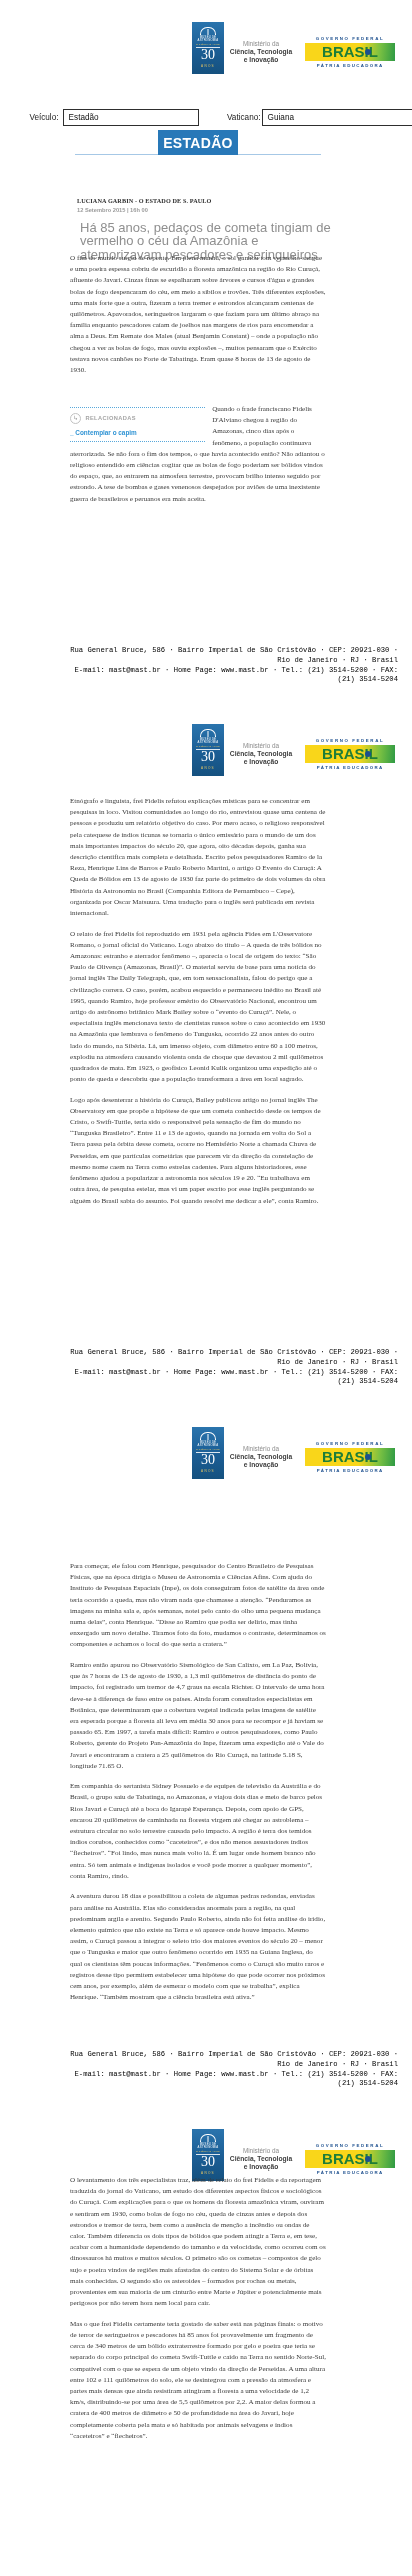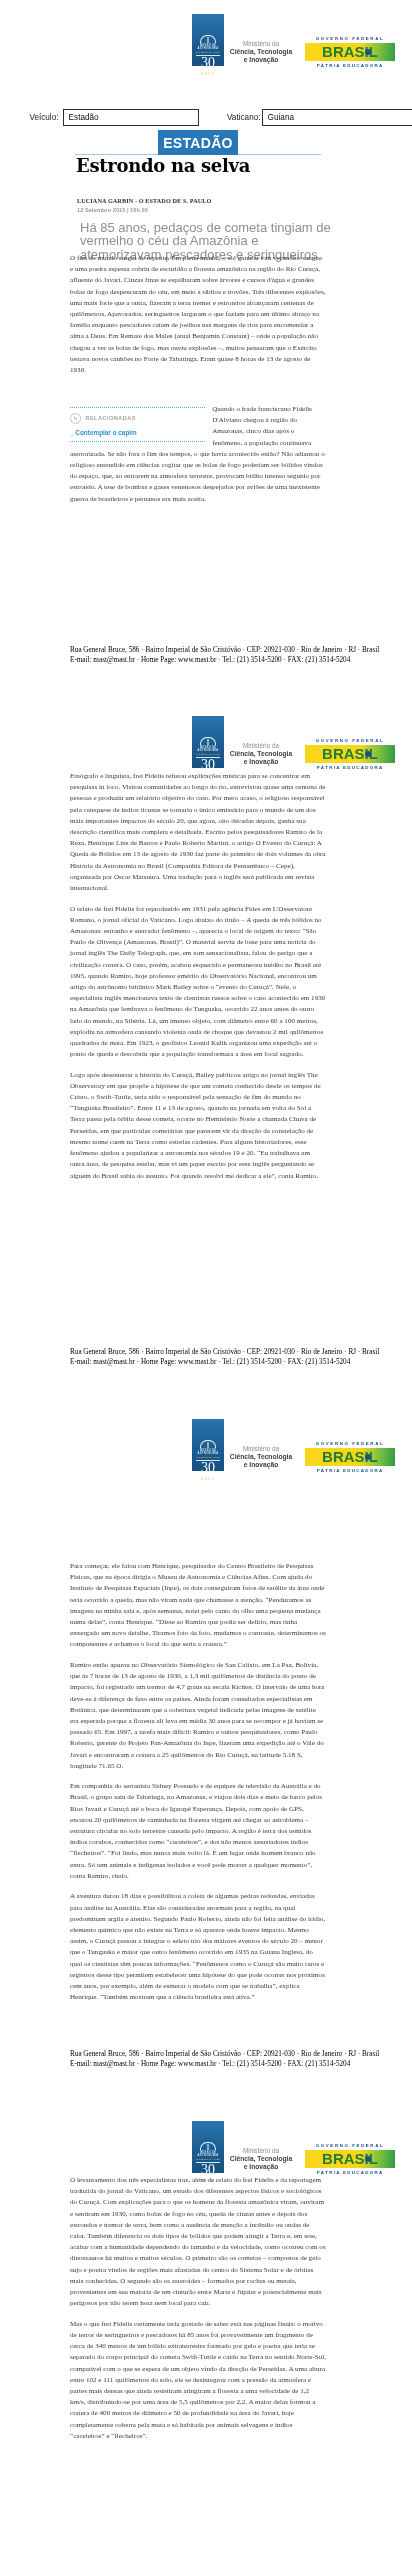--- a/index.html
+++ b/index.html
@@ -1,23 +1,23 @@
 <!DOCTYPE html>
 <html style="font-size:8.2px"><head>
 <meta charset="utf-8">
 <style>
   html,body{margin:0;padding:0;background:#fff;}
   .canvas{position:relative;width:412px;height:2772px;background:#ffffff;overflow:hidden;
           font-family:"Liberation Sans",sans-serif;}
 
   
   .brand-header{position:absolute;left:0;width:412px;height:55px;}
-  .mast{position:absolute;left:192px;top:0;width:32px;height:52px;
+  .mast{position:absolute;left:192px;top:8px;width:32px;height:52px;
         background:linear-gradient(180deg,#2a74ad 0%,#1b5d94 55%,#15517f 100%);
-        color:#fff;text-align:center;box-sizing:border-box;padding-top:20px;}
+        color:#fff;text-align:center;box-sizing:border-box;padding-top:4px;}
   .arch{width:13.4px;height:7.7px;border:1px solid #fff;border-bottom:none;
         border-radius:7.2px 7.2px 0 0;margin:0.5px auto 1px;position:relative;}
   .arch:after{content:"";position:absolute;left:50%;top:1px;bottom:0;width:1px;background:#fff;
         transform:translateX(-50%);}
   .mast-t1,.mast-t2{font-size:2.8px;letter-spacing:0.2px;line-height:3.3px;}
   .mast-t3{font-size:2.3px;color:#e8c763;letter-spacing:0.2px;line-height:3.1px;}
   .mast-sep{height:0.5px;background:rgba(255,255,255,.85);margin:1px 3.6px;}
   .mast-30{font-family:"Liberation Serif",serif;font-size:14px;line-height:14.4px;}
   .mast-anos{font-size:3.1px;color:#e8c763;letter-spacing:1.3px;margin-top:1px;}
 
@@ -60,22 +60,22 @@
   .related{float:left;width:135px;margin:3.1px 7.2px 3.1px 0;border-top:0.5px dotted #58a8db;
         border-bottom:0.5px dotted #58a8db;padding:4.6px 0 5.2px;box-sizing:border-box;}
   .rel-head{display:flex;align-items:center;gap:4.1px;}
   .rel-icon{width:9.3px;height:9.3px;border:0.8px solid #c2c2c2;border-radius:50%;color:#8f8f8f;
         font-size:5.7px;line-height:9.3px;text-align:center;flex:0 0 auto;font-family:"DejaVu Sans",sans-serif;}
   .rel-label{font-size:5.7px;font-weight:bold;color:#a5a5a5;letter-spacing:0.4px;}
   .rel-link{display:block;margin-top:4.6px;font-size:6.4px;font-weight:bold;color:#2f93d4;
         text-decoration:none;cursor:pointer;}
 
   
-  .foot{position:absolute;left:70px;right:14px;text-align:left;
-        font-family:Liberation Serif, serif;font-size:7.2px;color:#000;line-height:9.8px;}
+  .foot{position:absolute;left:70px;right:14px;text-align:right;
+        font-family:Liberation Mono, monospace;font-size:7.2px;color:#000;line-height:9.8px;}
 </style>
 </head>
 <body>
 
 <div class="canvas">
 
   <div class="brand-header" style="top:14px">
     <div class="mast">
       <div class="arch"></div>
       <div class="mast-t1">MUSEU DE</div>
@@ -103,21 +103,20 @@
   <div class="form-row" style="top:77px">
     <span class="flabel" style="left:13.4px">Veículo:</span>
     <div class="fbox" style="left:47px;width:129px">Estadão</div>
     <span class="flabel" style="left:211px">Vaticano:</span>
     <div class="fbox" style="left:246px;width:152px">Guiana</div>
   </div>
 
 
   <div class="title-rule"></div>
   <div class="estadao">ESTADÃO</div>
-  <h1 class="title" style="margin:0">Estrondo na selva</h1>
   <div class="byline">LUCIANA GARBIN - O ESTADO DE S. PAULO</div>
   <div class="dateline">12 Setembro 2015 | 16h 00</div>
   <div class="subtitle">Há 85 anos, pedaços de cometa tingiam de vermelho o céu da Amazônia e atemorizavam pescadores e seringueiros</div>
 
   <div class="body-block" style="top:253px">
     <p class="bodyp">O fim do mundo surgiu de repente. Em plena manhã, o sol ganhou tom vermelho-sangue e uma poeira espessa cobriu de escuridão a floresta amazônica na região do Rio Curuçá, afluente do Javari. Cinzas finas se espalharam sobre árvores e cursos d'água e grandes bolas de fogo despencaram do céu, em meio a sibilos e trovões. Três diferentes explosões, uma mais forte que a outra, fizeram a terra tremer e estrondos alcançaram centenas de quilômetros. Apavorados, seringueiros largaram o que faziam para um último abraço na família enquanto pescadores caíam de joelhos nas margens de rios para encomendar a alma a Deus. Em Remate dos Males (atual Benjamin Constant) – onde a população não chegou a ver as bolas de fogo, mas ouviu explosões –, muitos pensaram que o Exército testava novos canhões no Forte de Tabatinga. Eram quase 8 horas de 13 de agosto de 1930.</p>
   </div>
 
   <div class="body-block" style="top:404px">
     <aside class="related">
@@ -155,21 +154,21 @@
     <div class="gov">
       <div class="gov-top">GOVERNO FEDERAL</div>
       <div class="gov-band">
         <span class="gov-brand">BRASIL</span>
         <span class="gov-flag"></span>
       </div>
       <div class="gov-bottom">PÁTRIA EDUCADORA</div>
     </div>
   </div>
 
-  <div class="body-block" style="top:771px">
+  <div class="body-block" style="top:796px">
     <p class="bodyp">Etnógrafo e linguista, frei Fidelis refutou explicações místicas para se concentrar em pesquisas in loco. Visitou comunidades ao longo do rio, entrevistou quase uma centena de pessoas e produziu um relatório objetivo do caso. Por mero acaso, o religioso responsável pela catequese de índios ticunas se tornaria o único emissário para o mundo de um dos mais importantes impactos do século 20, que agora, oito décadas depois, ganha sua descrição científica mais completa e detalhada. Escrito pelos pesquisadores Ramiro de la Reza, Henrique Lins de Barros e Paulo Roberto Martini, o artigo O Evento do Curuçá: A Queda de Bólidos em 13 de agosto de 1930 faz parte do primeiro de dois volumes da obra História da Astronomia no Brasil (Companhia Editora de Pernambuco – Cepe), organizada por Oscar Matsuura. Uma tradução para o inglês será publicada em revista internacional.</p>
     <p class="bodyp">O relato de frei Fidelis foi reproduzido em 1931 pela agência Fides em L'Osservatore Romano, o jornal oficial do Vaticano. Logo abaixo do título – A queda de três bólidos no Amazonas: estranho e aterrador fenômeno –, aparecia o local de origem do texto: “São Paulo de Olivença (Amazonas, Brasil)”. O material serviu de base para uma notícia do jornal inglês The Daily Telegraph, que, em tom sensacionalista, falou do perigo que a civilização correra. O caso, porém, acabou esquecido e permaneceu inédito no Brasil até 1995, quando Ramiro, hoje professor emérito do Observatório Nacional, encontrou um artigo do astrônomo britânico Mark Bailey sobre o “evento do Curuçá”. Nele, o especialista inglês mencionava texto de cientistas russos sobre o caso acontecido em 1930 na Amazônia que lembrava o fenômeno do Tunguska, ocorrido 22 anos antes do outro lado do mundo, na Sibéria. Lá, um imenso objeto, com diâmetro entre 60 a 100 metros, explodiu na atmosfera causando violenta onda de choque que devastou 2 mil quilômetros quadrados de mata. Em 1923, o geofísico Leonid Kulik organizou uma expedição até o ponto de queda e descobriu que a população transformara a área em local sagrado.</p>
     <p class="bodyp">Logo após desenterrar a história do Curuçá, Bailey publicou artigo no jornal inglês The Observatory em que propõe a hipótese de que um cometa conhecido desde os tempos de Cristo, o Swift-Tuttle, teria sido o responsável pela sensação de fim do mundo no “Tunguska Brasileiro”. Entre 11 e 13 de agosto, quando na jornada em volta do Sol a Terra passa pela órbita desse cometa, ocorre no Hemisfério Norte a chamada Chuva de Perseidas, em que partículas cometárias que parecem vir da direção da constelação de mesmo nome caem na Terra como estrelas cadentes. Para alguns historiadores, esse fenômeno ajudou a popularizar a astronomia nos séculos 19 e 20. “Eu trabalhava em outra área, de pesquisa estelar, mas vi um paper escrito por esse inglês perguntando se alguém do Brasil sabia do assunto. Foi quando resolvi me dedicar a ele”, conta Ramiro.</p>
   </div>
 
   <div class="foot" style="top:1348px">
     <div>Rua General Bruce, 586 · Bairro Imperial de São Cristóvão · CEP: 20921-030 · Rio de Janeiro · RJ · Brasil</div>
     <div>E-mail: mast@mast.br · Home Page: www.mast.br · Tel.: (21) 3514-5200 · FAX: (21) 3514-5204</div>
   </div>
 

